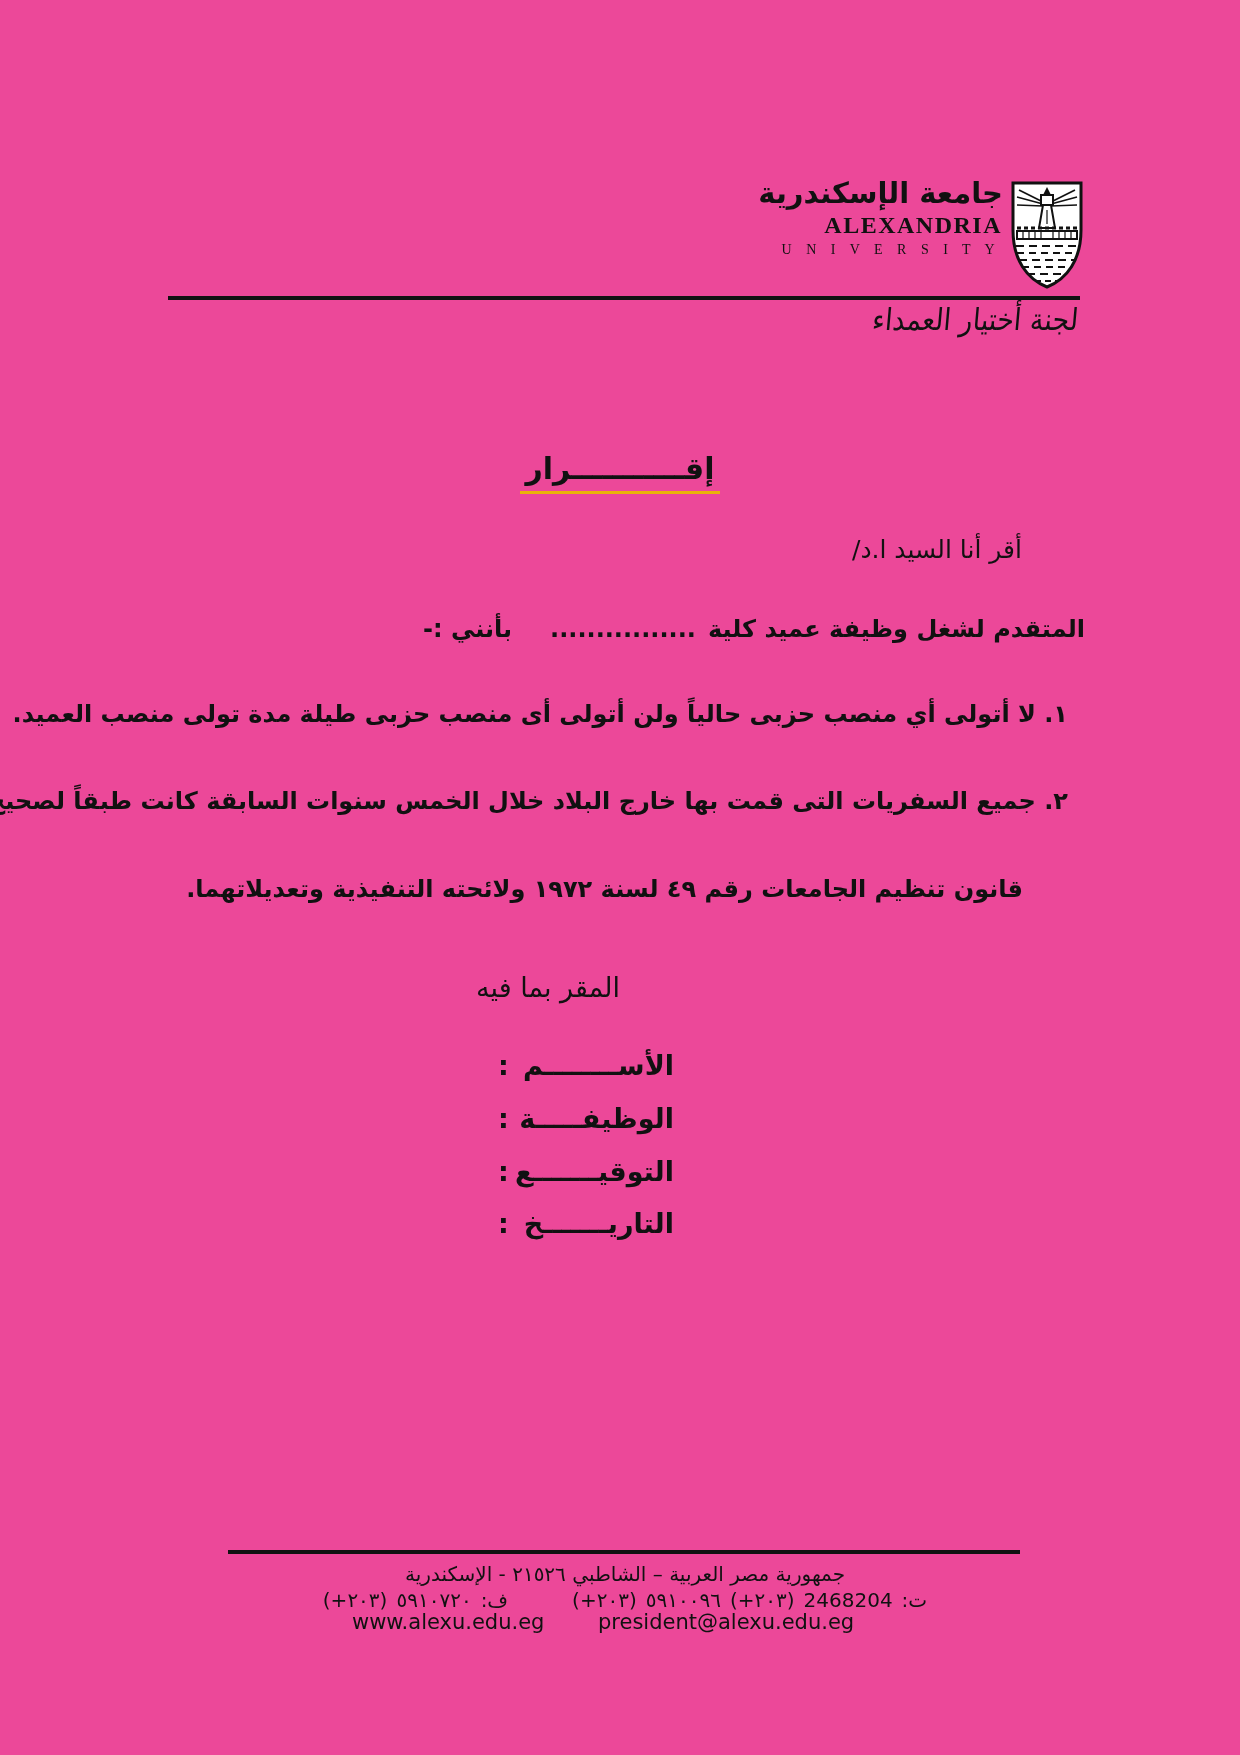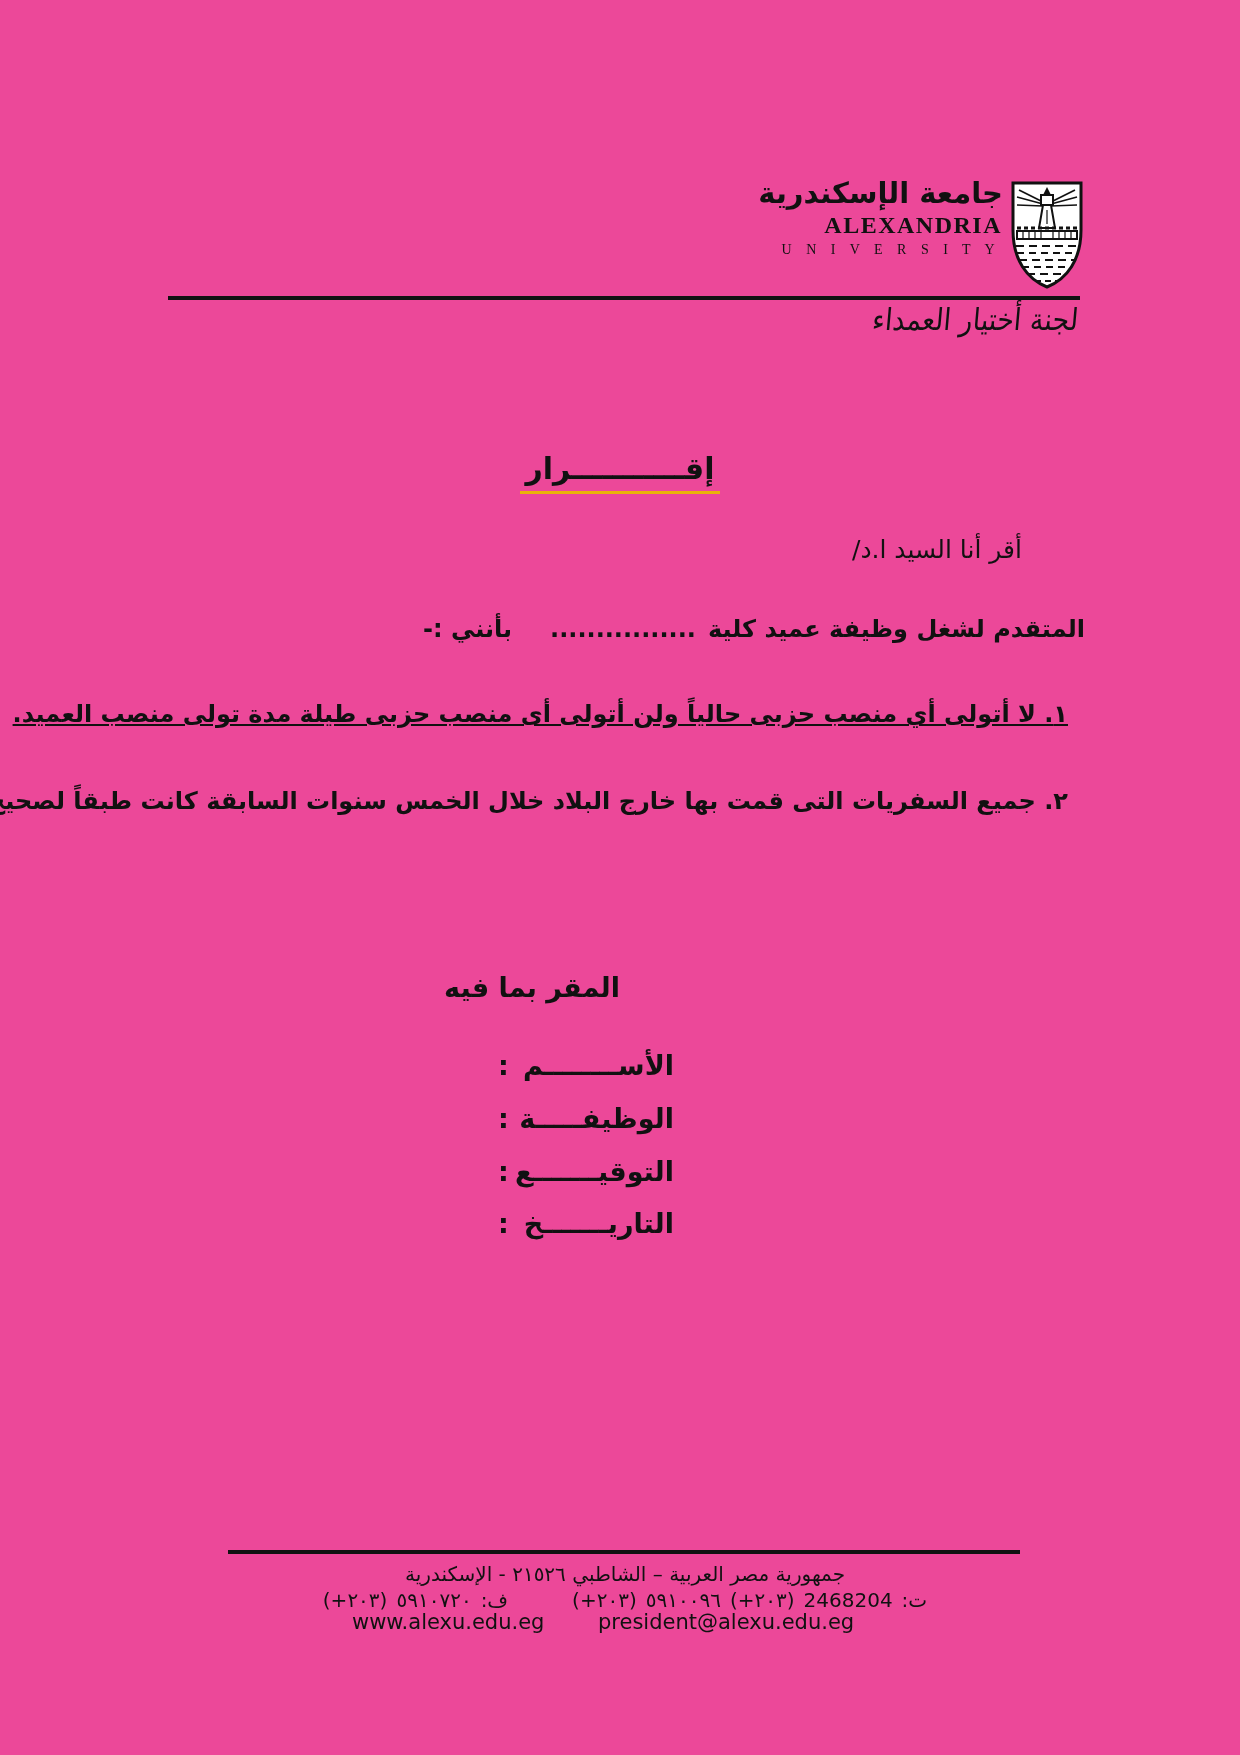--- a/index.html
+++ b/index.html
@@ -50,26 +50,26 @@
   .applicant-line {
     position: absolute; top: 615px; right: 155px;
     direction: rtl; display: flex; align-items: baseline; column-gap: 12px;
     font-size: 24px; font-weight: 700; white-space: nowrap;
   }
   .applicant-suffix { margin-right: 26px; }
   .numbered-item {
     position: absolute; direction: rtl;
     font-size: 24px; font-weight: 700; white-space: nowrap;
   }
-  .item-1  { top: 700px; right: 172px; text-decoration: underline; }
+  .item-1  { top: 700px; right: 172px; }
   .item-2a { top: 787px; right: 172px; }
   .item-2b { top: 875px; right: 217px; }
   .declarant-heading {
     position: absolute; top: 972px; right: 620px;
-    direction: rtl; font-size: 27px; font-weight: 700; white-space: nowrap;
+    direction: rtl; font-size: 27px; font-weight: 400; white-space: nowrap;
   }
   
   .sig-row {
     position: absolute; left: 498px; width: 176px;
     direction: rtl; display: flex; justify-content: space-between; align-items: baseline;
     font-size: 27px; font-weight: 700; white-space: nowrap;
   }
   .sig-row-1 { top: 1050px; }
   .sig-row-2 { top: 1103px; }
   .sig-row-3 { top: 1156px; }
@@ -151,20 +151,21 @@
   <div class="applicant-line">
     <span>المتقدم لشغل وظيفة عميد كلية</span>
     <span>................</span>
     <span class="applicant-suffix">بأنني :-</span>
   </div>
 
   <div class="numbered-item item-1">١. لا أتولى أي منصب حزبى حالياً ولن أتولى أى منصب حزبى طيلة مدة تولى منصب العميد.</div>
 
   <div class="numbered-item item-2a">٢. جميع السفريات التى قمت بها خارج البلاد خلال الخمس سنوات السابقة كانت طبقاً لصحيح</div>
 
+  <div class="numbered-item item-2b">قانون تنظيم الجامعات رقم ٤٩ لسنة ١٩٧٢ ولائحته التنفيذية وتعديلاتهما.</div>
 
   <div class="declarant-heading">المقر بما فيه</div>
 
   <div class="sig-row sig-row-1">
     <span>الأســــــــم</span>
     <span class="sig-colon">:</span>
   </div>
   <div class="sig-row sig-row-2">
     <span>الوظيفـــــة</span>
     <span class="sig-colon">:</span>

